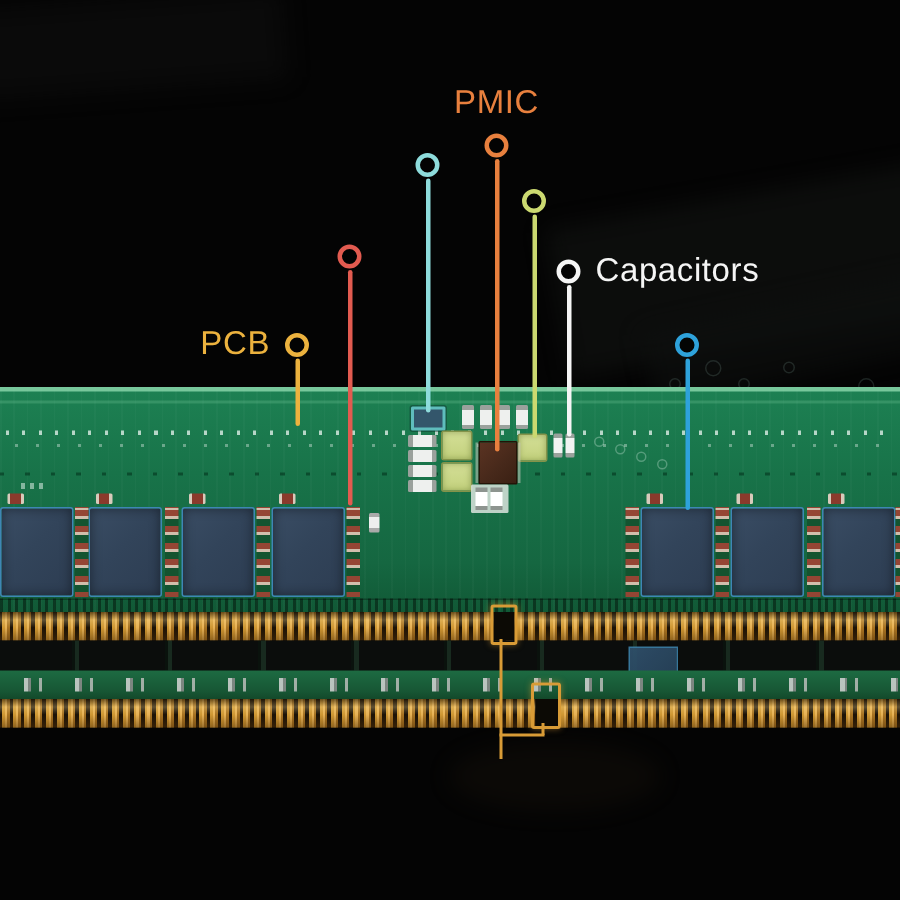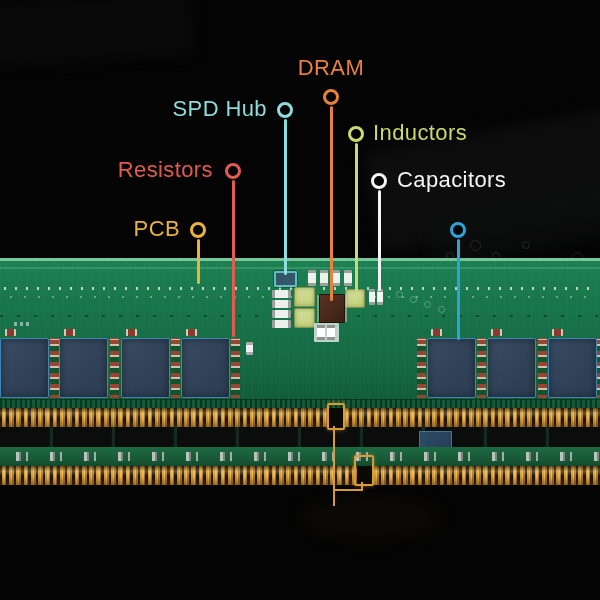--- a/index.html
+++ b/index.html
@@ -211,36 +211,33 @@
   <div class="abs m2comps"></div>
   <div class="abs pins pins2"></div>
   <div class="abs notch notch2"></div>
 
   <div class="co co-pcb" style="--c: #ECB23E;">
     <span class="co-label">PCB</span>
     <span class="co-ring"></span>
     <span class="co-line"></span>
   </div>
   <div class="co co-res" style="--c: #E25B50;">
-    <span class="co-label">Resistors</span>
     <span class="co-ring"></span>
     <span class="co-line"></span>
   </div>
   <div class="co co-spd" style="--c: #8EDCDC;">
-    <span class="co-label">SPD Hub</span>
     <span class="co-ring"></span>
     <span class="co-line"></span>
   </div>
   <div class="co co-pmic" style="--c: #E8803E;">
-    <span class="co-label">DRAM</span>
+    <span class="co-label">PMIC</span>
     <span class="co-ring"></span>
     <span class="co-line"></span>
   </div>
   <div class="co co-ind" style="--c: #CBD970;">
-    <span class="co-label">Inductors</span>
     <span class="co-ring"></span>
     <span class="co-line"></span>
   </div>
   <div class="co co-cap" style="--c: #F5F5F5;">
     <span class="co-label">Capacitors</span>
     <span class="co-ring"></span>
     <span class="co-line"></span>
   </div>
   <div class="co co-dram" style="--c: #2EA2DB;">
     <span class="co-ring"></span>

